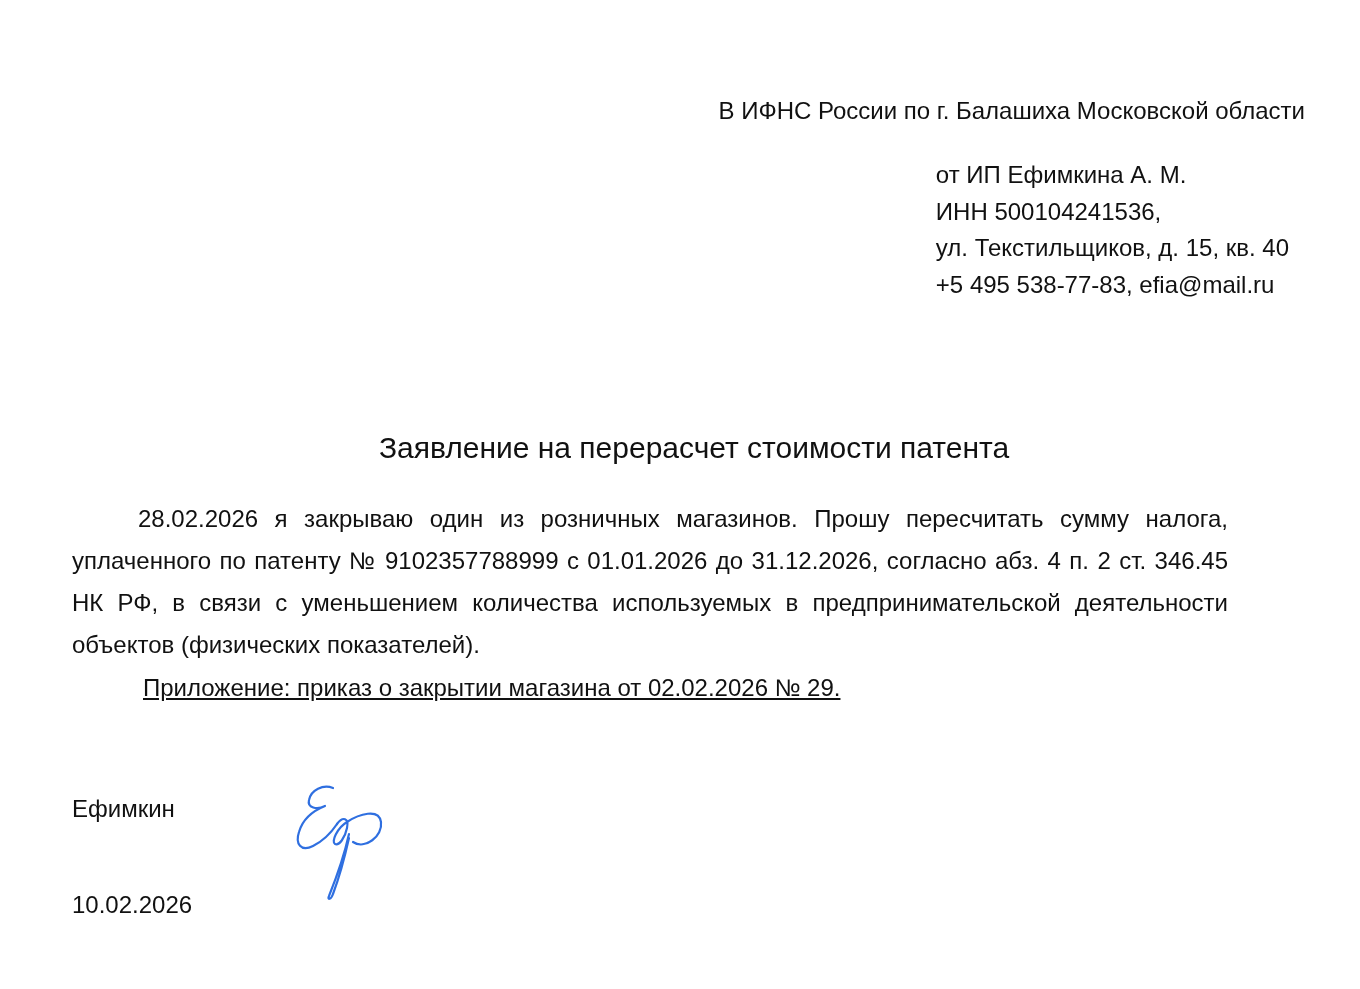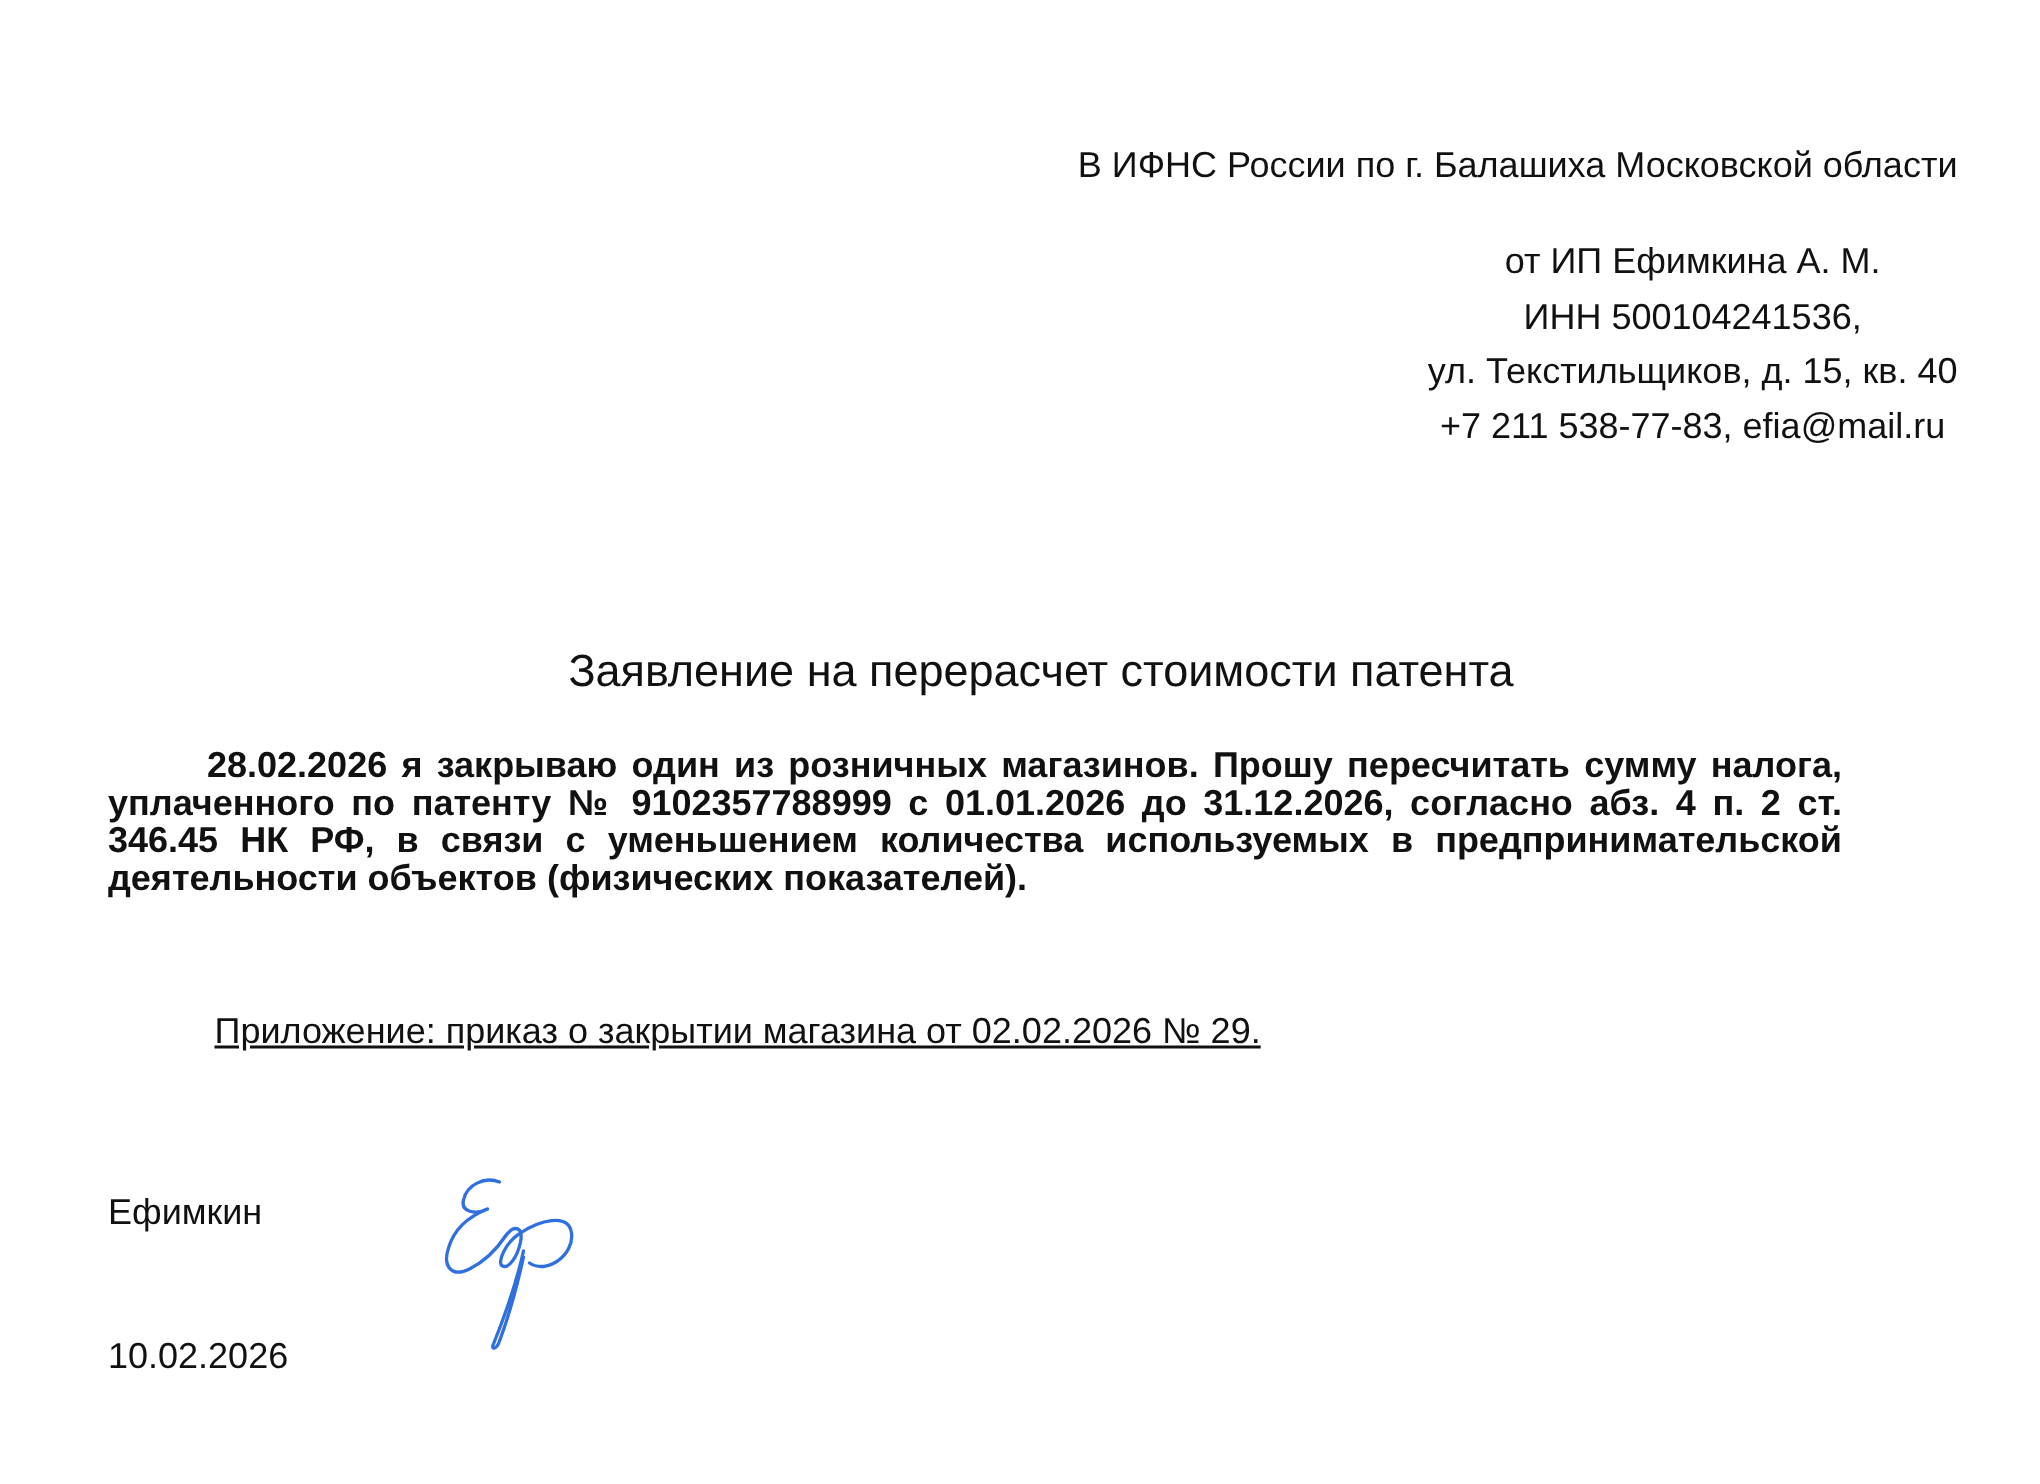--- a/index.html
+++ b/index.html
@@ -20,49 +20,48 @@
       right: 55px;
       top: 96px;
       font-size: 24px;
       line-height: 30px;
       text-align: right;
       white-space: nowrap;
       margin-left: 32px;
     }
     .sender {
       position: absolute;
-      right: 55px;
+      right: 71px;
       top: 157px;
       font-size: 24px;
       line-height: 36.5px;
-      text-align: center;
+      text-align: left;
       white-space: nowrap;
     }
     .sender div { display: block; }
     .doc-title {
       position: absolute;
       left: 0;
       width: 1388px;
       top: 428px;
       font-size: 30px;
       line-height: 40px;
       text-align: center;
       white-space: nowrap;
     }
     .body-text {
       position: absolute;
       left: 72px;
       width: 1156px;
       top: 498px;
       font-size: 24px;
-      line-height: 25px;
+      line-height: 42px;
       text-align: justify;
       text-indent: 66px;
       margin: 0;
-      font-weight: bold;
     }
     .attachment {
       position: absolute;
       left: 143px;
       top: 672px;
       font-size: 24px;
       line-height: 32px;
       white-space: nowrap;
       text-decoration: underline;
     }
@@ -92,21 +91,21 @@
   </style>
 </head>
 <body>
 
 <div class="addressee">В ИФНС России по г. Балашиха Московской области</div>
 
 <div class="sender">
   <div>от ИП Ефимкина А. М.</div>
   <div>ИНН 500104241536,</div>
   <div>ул. Текстильщиков, д. 15, кв. 40</div>
-  <div>+7 211 538-77-83, efia@mail.ru</div>
+  <div>+5 495 538-77-83, efia@mail.ru</div>
 </div>
 
 <div class="doc-title">Заявление на перерасчет стоимости патента</div>
 
 <p class="body-text">28.02.2026 я закрываю один из розничных магазинов. Прошу пересчитать сумму налога, уплаченного по патенту № 9102357788999 с 01.01.2026 до 31.12.2026, согласно абз. 4 п. 2 ст. 346.45 НК РФ, в связи с уменьшением количества используемых в предпринимательской деятельности объектов (физических показателей).</p>
 
 <div class="attachment">Приложение: приказ о закрытии магазина от 02.02.2026 № 29.</div>
 
 <div class="sign-name">Ефимкин</div>
 <div class="sign-date">10.02.2026</div>

